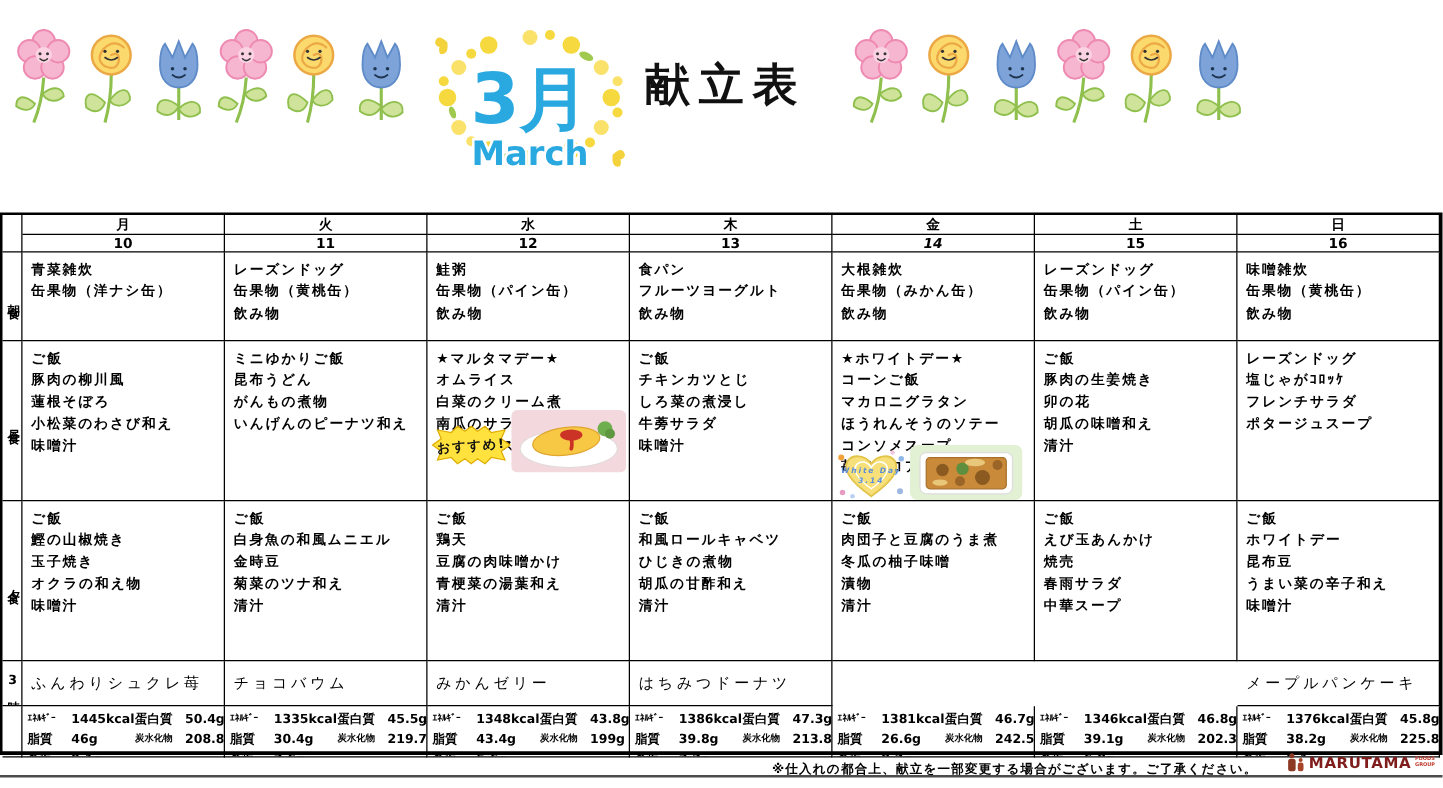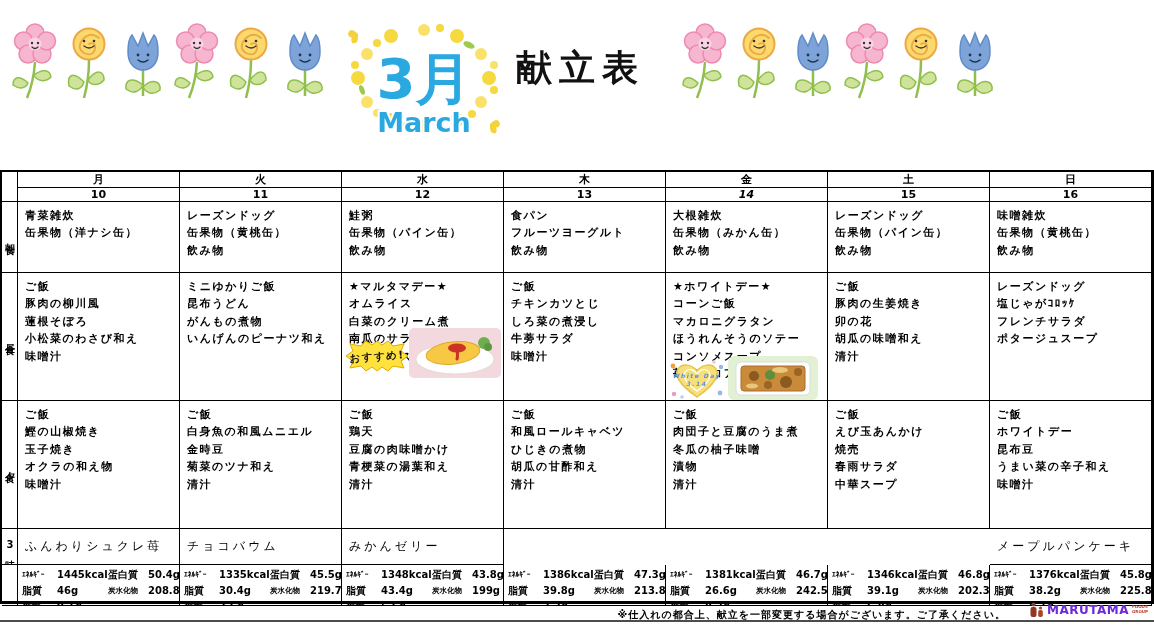--- a/index.html
+++ b/index.html
@@ -32,21 +32,21 @@
   .nut-cell{padding:3px 3px 0 4px;font-size:10px;font-weight:bold;}
   .nut{display:grid;grid-template-columns:35px 51px 40px auto;row-gap:2px;align-items:baseline;}
   .nl{white-space:nowrap;}
   .nl.small{font-size:7.5px;transform:translateY(-1px);}
   .nv{white-space:nowrap;}
   
   .deco{position:absolute;}
   #footer-note{position:absolute;top:608px;right:148px;font-size:10px;font-weight:bold;
                letter-spacing:1px;}
   #brand-logo{position:absolute;right:6px;top:602px;display:flex;align-items:center;gap:3px;}
-  #brand-text{font-size:12px;font-weight:bold;color:#6d28d9;letter-spacing:0.5px;}
+  #brand-text{font-size:12px;font-weight:bold;color:#7f1d1d;letter-spacing:0.5px;}
   #brand-sub{font-size:4px;color:#c0392b;line-height:1.2;font-weight:bold;}
   #bottom-rule{position:absolute;top:620px;left:0;width:1154px;height:2px;background:#4c4c4c;}
 </style>
 </head>
 <body>
 
 <div id="flowers-left" class="hdr-flowers">
     <span class="flower">
       <svg width="51" height="82" viewBox="0 0 51 82">
    <path d="M25 40 C24 55 22 64 17 76" stroke="#8fbf4d" stroke-width="2.5" fill="none"></path>
@@ -386,20 +386,21 @@
       <div class="meal-line">牛蒡サラダ</div>
       <div class="meal-line">味噌汁</div>
     </div>
     <div class="cell meal-cell" style="grid-area: 5 / 5;">
       <div class="meal-line">ご飯</div>
       <div class="meal-line">和風ロールキャベツ</div>
       <div class="meal-line">ひじきの煮物</div>
       <div class="meal-line">胡瓜の甘酢和え</div>
       <div class="meal-line">清汁</div>
     </div>
+    <div class="cell snack-cell" style="grid-area: 6 / 5;">はちみつドーナツ</div>
     <div class="cell nut-cell" style="grid-area: 7 / 5;">
       <div class="nut">
     <span class="nl small">ｴﾈﾙｷﾞｰ</span>
     <span class="nv">1386kcal</span>
     <span class="nl">蛋白質</span>
     <span class="nv">47.3g</span>
     <span class="nl">脂質</span>
     <span class="nv">39.8g</span>
     <span class="nl small">炭水化物</span>
     <span class="nv">213.8g</span>

